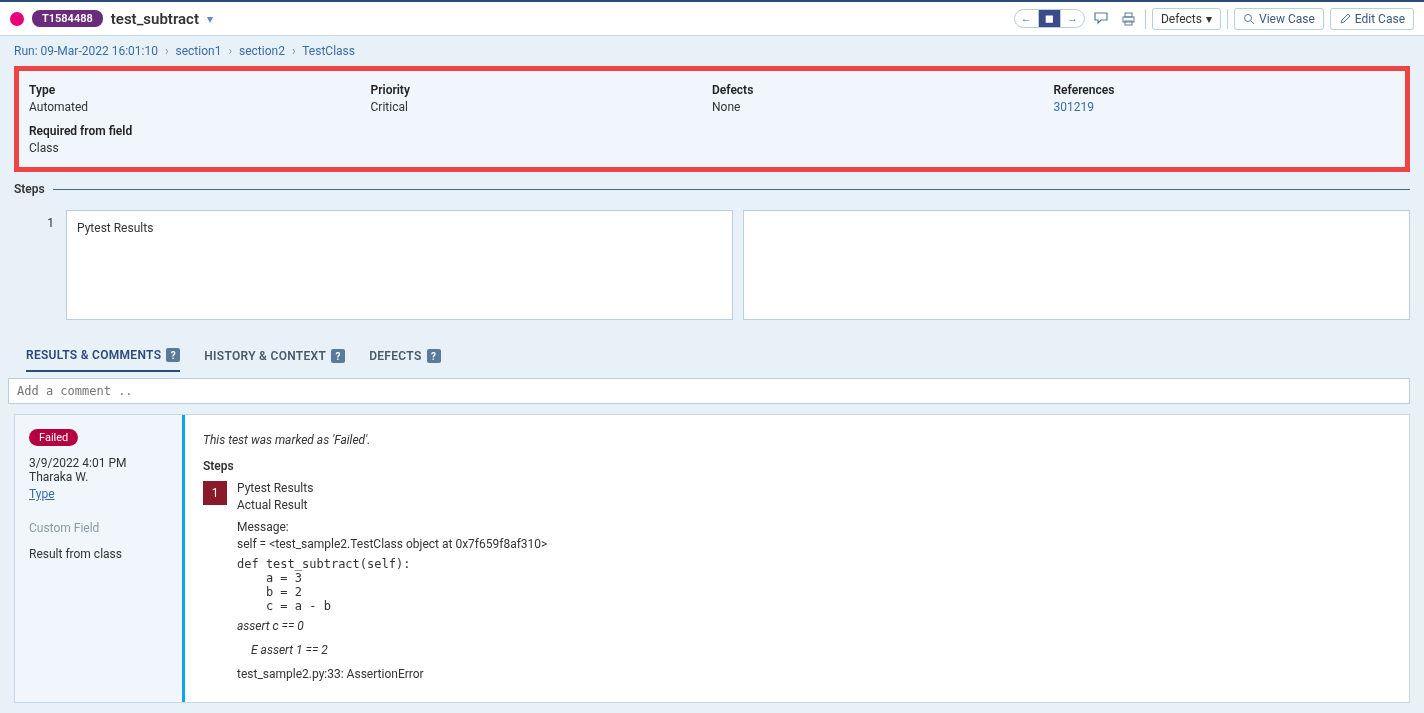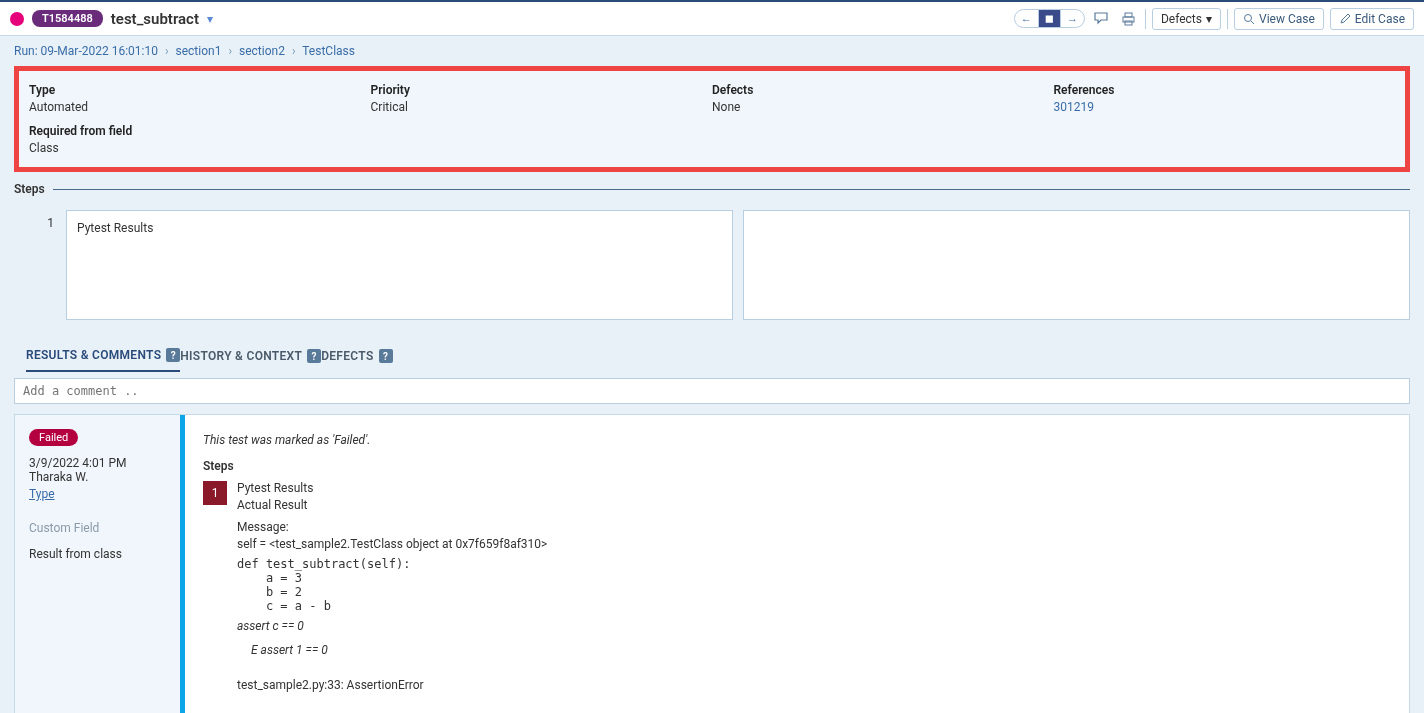--- a/index.html
+++ b/index.html
@@ -29,44 +29,44 @@
 .infocell .val{font-size:12px;color:#333}
 .infocell .val a{color:#3a6da8;text-decoration:none}
 .steps-hdr{margin:0 14px;display:flex;align-items:center;gap:8px}
 .steps-hdr span{font-weight:600;font-size:12px}
 .steps-hdr .line{flex:1;height:1px;background:#4a6a8a}
 .steps-area{padding:14px 14px 20px;position:relative}
 .step-row{display:flex;gap:12px;position:relative}
 .step-num-box{width:40px;text-align:right;padding-top:6px;font-size:12px;color:#333}
 .step-cols{flex:1;display:flex;gap:10px}
 .step-col{flex:1;border:1px solid #b8cee1;background:#fff;min-height:110px;padding:10px;font-size:12px}
-.tabs{display:flex;padding:0 14px;margin-left:12px}
+.tabs{display:flex;gap:24px;padding:0 14px;margin-left:12px}
 .tab{padding:8px 0;font-size:12px;font-weight:600;color:#4a5a6a;letter-spacing:.3px;display:flex;align-items:center;gap:5px;cursor:pointer}
 .tab.active{border-bottom:2px solid #2a4a7a;color:#2a4a7a}
 .tab .q{background:#5a7a9a;color:#fff;width:14px;height:14px;border-radius:2px;font-size:10px;display:flex;align-items:center;justify-content:center}
-.comment-row{margin:6px 14px 10px 14px}
+.comment-row{margin:6px 14px 10px 8px}
 .comment-in{width:100%;border:1px solid #b8cee1;padding:5px 8px;font-family:monospace;font-size:12px;color:#888;background:#fff}
 .result-area{display:flex;margin:0 14px 14px;background:#fff;border:1px solid #c6d9e8}
-.r-left{width:170px;padding:14px;background:#f0f6fb;border-right:5px solid #0ea5e9}
+.r-left{width:170px;padding:14px;background:#f0f6fb;border-right:3px solid #0ea5e9}
 .badge-failed{background:#b50040;color:#fff;border-radius:10px;padding:2px 10px;font-size:11px;display:inline-block;margin-bottom:10px}
 .r-meta{font-size:12px;color:#333;margin-bottom:2px}
 .r-edit{color:#3a6da8;font-size:12px;text-decoration:underline;cursor:pointer}
 .r-custom-l{color:#8a9aaa;font-size:12px;margin-top:20px}
 .r-custom-v{font-size:12px;color:#333;margin-top:12px}
 .r-right{flex:1;padding:18px}
 .r-marked{font-style:italic;font-size:12px;color:#333;margin-bottom:12px}
 .r-steps-l{font-weight:600;font-size:12px;margin-bottom:8px}
 .r-step-block{display:flex;gap:10px;align-items:flex-start}
 .r-step-num{width:24px;height:24px;background:#8a1a2a;color:#fff;display:flex;align-items:center;justify-content:center;font-size:12px;flex-shrink:0}
 .r-step-content{flex:1;font-size:12px;color:#333}
 .r-step-content div{margin-bottom:3px}
 .r-code{font-family:monospace;font-size:12px;white-space:pre;margin:6px 0}
 .r-assert{font-style:italic;margin-top:6px}
 .r-eassert{font-style:italic;margin-left:14px;margin-top:10px}
-.r-err{margin-top:21px}
+.r-err{margin-top:10px}
 svg{display:block}
 </style>
 </head>
 <body>
 
 <div class="header">
   <div class="header-left">
     <span class="status-dot"></span>
     <span class="tag">T1584488</span>
     <span class="title">test_subtract</span>
@@ -199,18 +199,18 @@
       <div class="r-step-content">
         <div>Pytest Results</div>
         <div>Actual Result</div>
         <div style="margin-top:8px">Message:</div>
         <div>self = &lt;test_sample2.TestClass object at 0x7f659f8af310&gt;</div>
         <div class="r-code">def test_subtract(self):
     a = 3
     b = 2
     c = a - b</div>
         <div class="r-assert">assert c == 0</div>
-        <div class="r-eassert">E assert 1 == 0</div>
+        <div class="r-eassert">E assert 1 == 2</div>
         <div class="r-err">test_sample2.py:33: AssertionError</div>
       </div>
     </div>
   </div>
 </div>
 
 </body></html>

